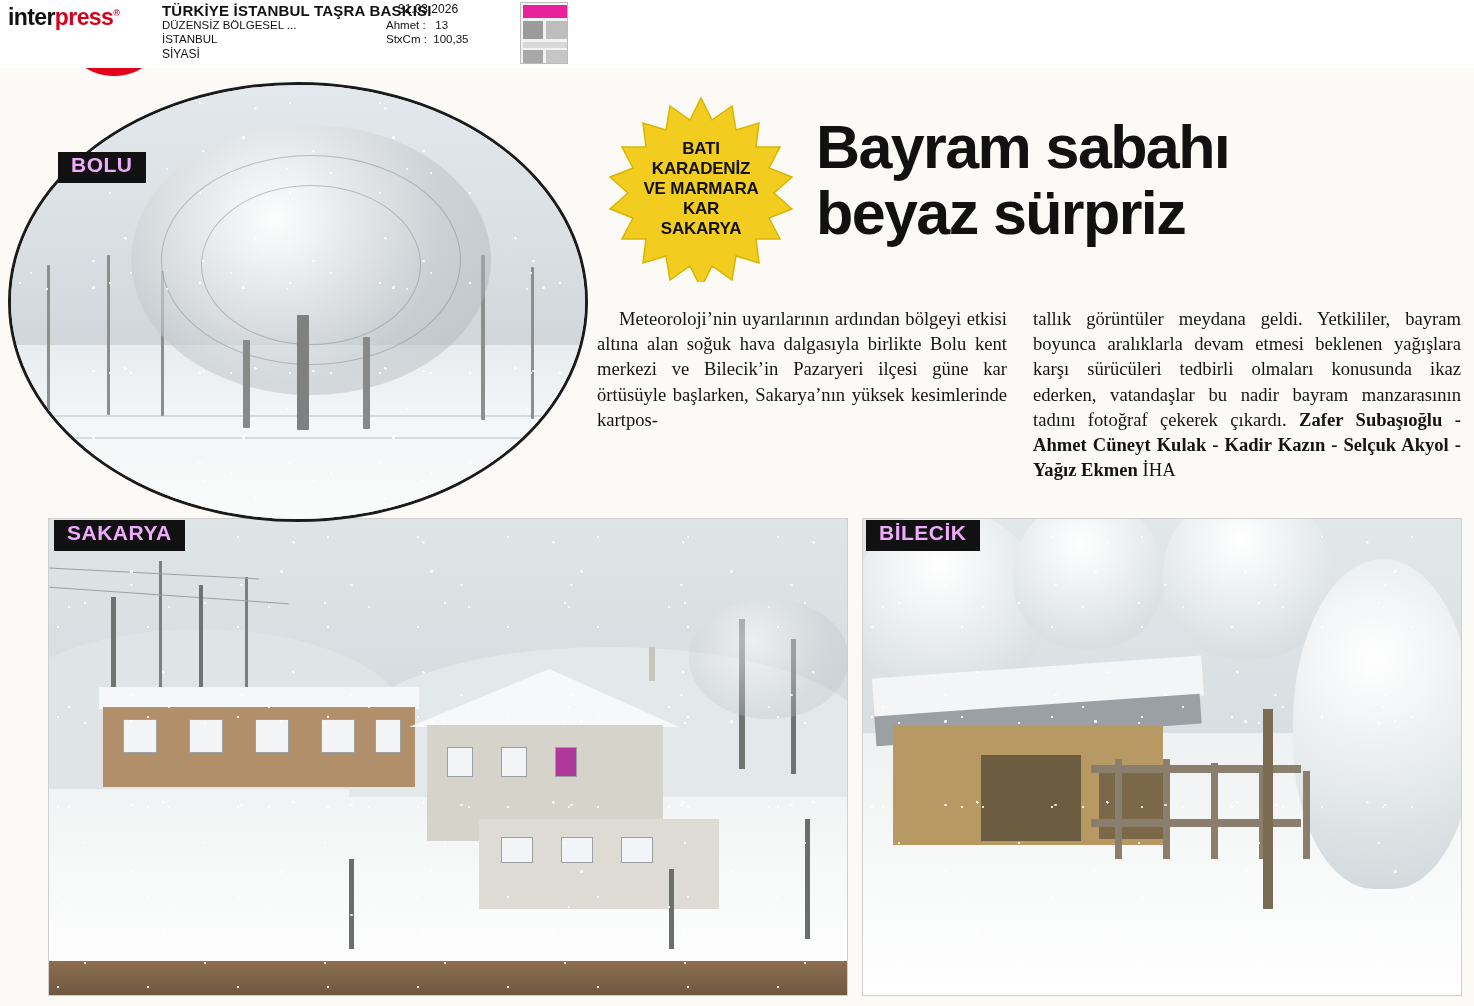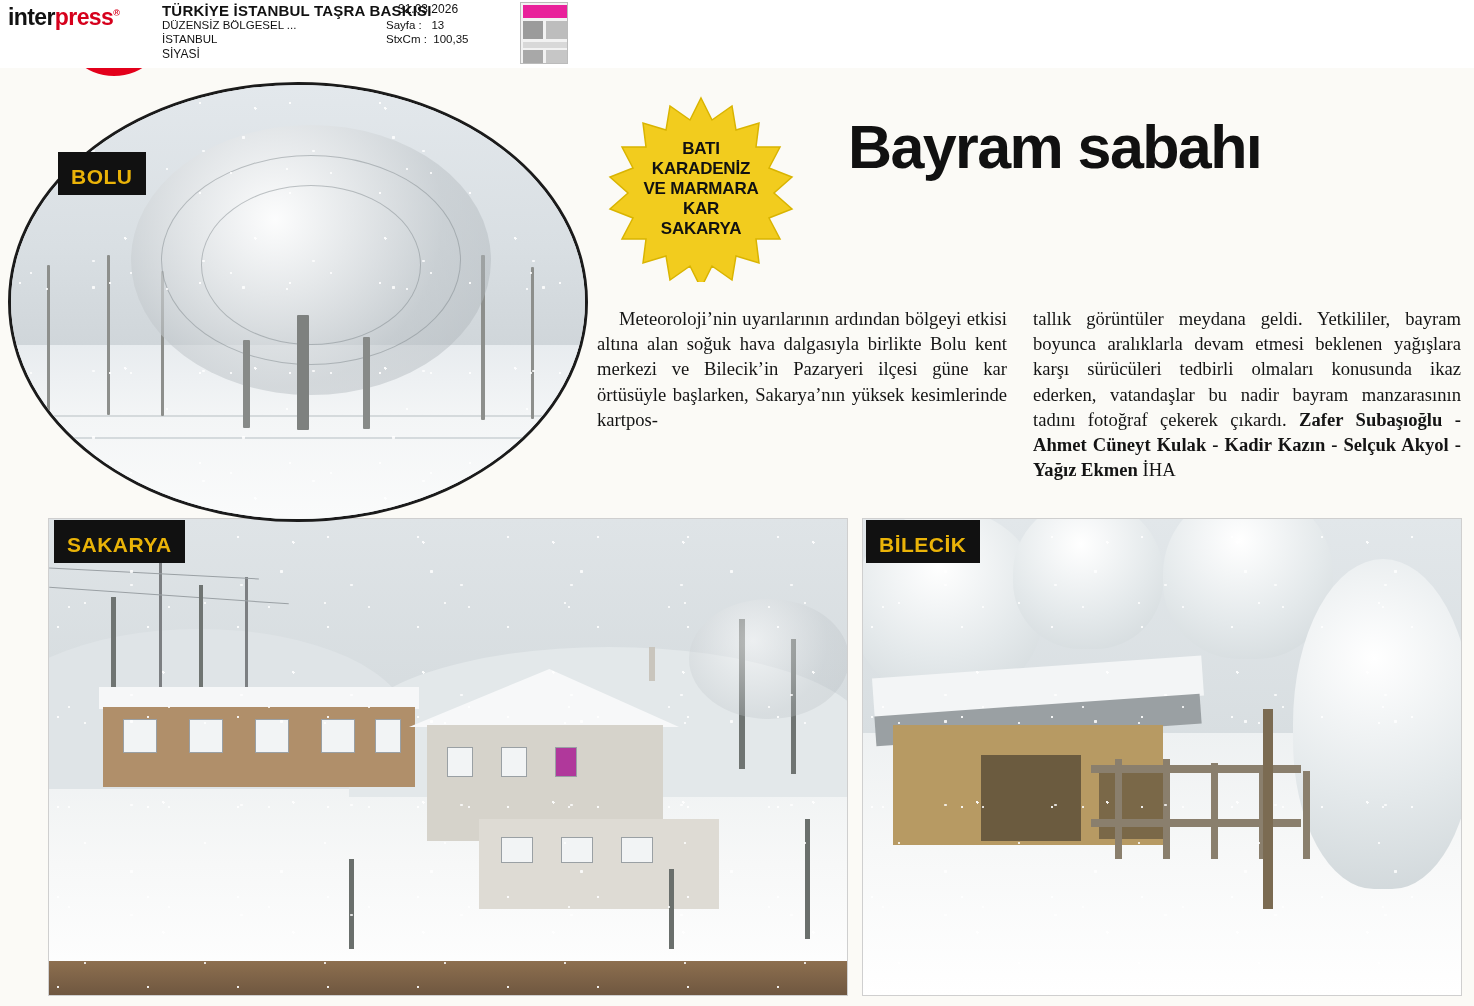--- a/index.html
+++ b/index.html
@@ -110,26 +110,26 @@
   .canopy {
     position:absolute; border-radius:50%;
     background: radial-gradient(circle at 40% 35%, rgba(255,255,255,.92), rgba(190,196,200,.55) 60%, rgba(150,158,164,.35) 100%);
   }
   .twigs { position:absolute; border-radius:50%; border:1px solid rgba(120,128,134,.45); }
 
   
   .city-label {
     position: absolute;
     background: #111;
-    color: #eab308;
+    color: #f0abfc;
     font-family: "Liberation Sans", sans-serif;
     font-weight: bold;
     font-size: 21px;
     letter-spacing: 0.5px;
-    padding: 13px 13px 6px 13px;
+    padding: 1px 13px 6px 13px;
     z-index: 20;
   }
   #label-bolu    { left: 58px;  top: 152px; }
   #label-sakarya { left: 54px;  top: 520px; text-align: center; }
   #label-bilecik { left: 866px; top: 520px; }
 
   
   #starburst {
     position: absolute;
     left: 608px; top: 96px;
@@ -156,21 +156,21 @@
   #headline {
     position: absolute;
     left: 816px; top: 114px;
     width: 650px;
     font-family: "Liberation Sans", sans-serif;
     font-weight: bold;
     color: #111;
     letter-spacing: -1.6px;
     z-index: 15;
   }
-  #headline .l1 { font-size: 61px; line-height: 66px; display:block;margin-left:32px; }
+  #headline .l1 { font-size: 61px; line-height: 66px; display:block; }
   #headline .l2 { font-size: 61px; line-height: 66px; display:block; }
 
   
   .col {
     position: absolute;
     font-family: "Liberation Serif", serif;
     font-size: 18.6px;
     line-height: 25.2px;
     color: #141414;
     text-align: justify;
@@ -280,20 +280,21 @@
       <span>BATI</span>
       <span>KARADENİZ</span>
       <span>VE MARMARA</span>
       <span>KAR</span>
       <span>SAKARYA</span>
     </div>
   </div>
 
   <div id="headline">
     <span class="l1">Bayram sabahı</span>
+    <span class="l2">beyaz sürpriz</span>
   </div>
 
   <div class="col" id="col-1">
     <p>Meteoroloji’nin uyarılarının ardından bölgeyi etkisi altına alan soğuk hava dalgasıyla birlikte Bolu kent merkezi ve Bilecik’in Pazaryeri ilçesi güne kar örtüsüyle başlarken, Sakarya’nın yüksek kesimlerinde kartpos-</p>
   </div>
 
   <div class="col" id="col-2">
     <p style="text-indent:0;">
       <span>tallık görüntüler meydana geldi. Yetkililer, bayram boyunca aralıklarla devam etmesi beklenen yağışlara karşı sürücüleri tedbirli olmaları konusunda ikaz ederken, vatandaşlar bu nadir bayram manzarasının tadını fotoğraf çekerek çıkardı.</span>
       <span class="byline">Zafer Subaşıoğlu - Ahmet Cüneyt Kulak - Kadir Kazın - Selçuk Akyol - Yağız Ekmen</span><span> İHA</span>
@@ -383,21 +384,21 @@
     <span>inter</span><span class="red">press</span><span class="reg">®</span>
   </div>
 
   <div class="meta-block" id="meta-line1">TÜRKİYE İSTANBUL  TAŞRA BASKISI</div>
   <div class="meta-block" id="meta-line2">DÜZENSİZ BÖLGESEL ...</div>
   <div class="meta-block" id="meta-line3">İSTANBUL</div>
   <div class="meta-block" id="meta-line4">SİYASİ</div>
 
   <div class="meta-block" id="meta-date">31.03.2026</div>
   <div class="meta-block" id="meta-page">
-    <span>Sayfa :</span>
+    <span>Ahmet :</span>
     &nbsp;&nbsp;<span>13</span>
   </div>
   <div class="meta-block" id="meta-stxcm">
     <span>StxCm :</span>
     &nbsp;<span>100,35</span>
   </div>
 
   <div id="thumb">
     <div class="t-pink"></div>
     <div class="t-row r1"></div>

